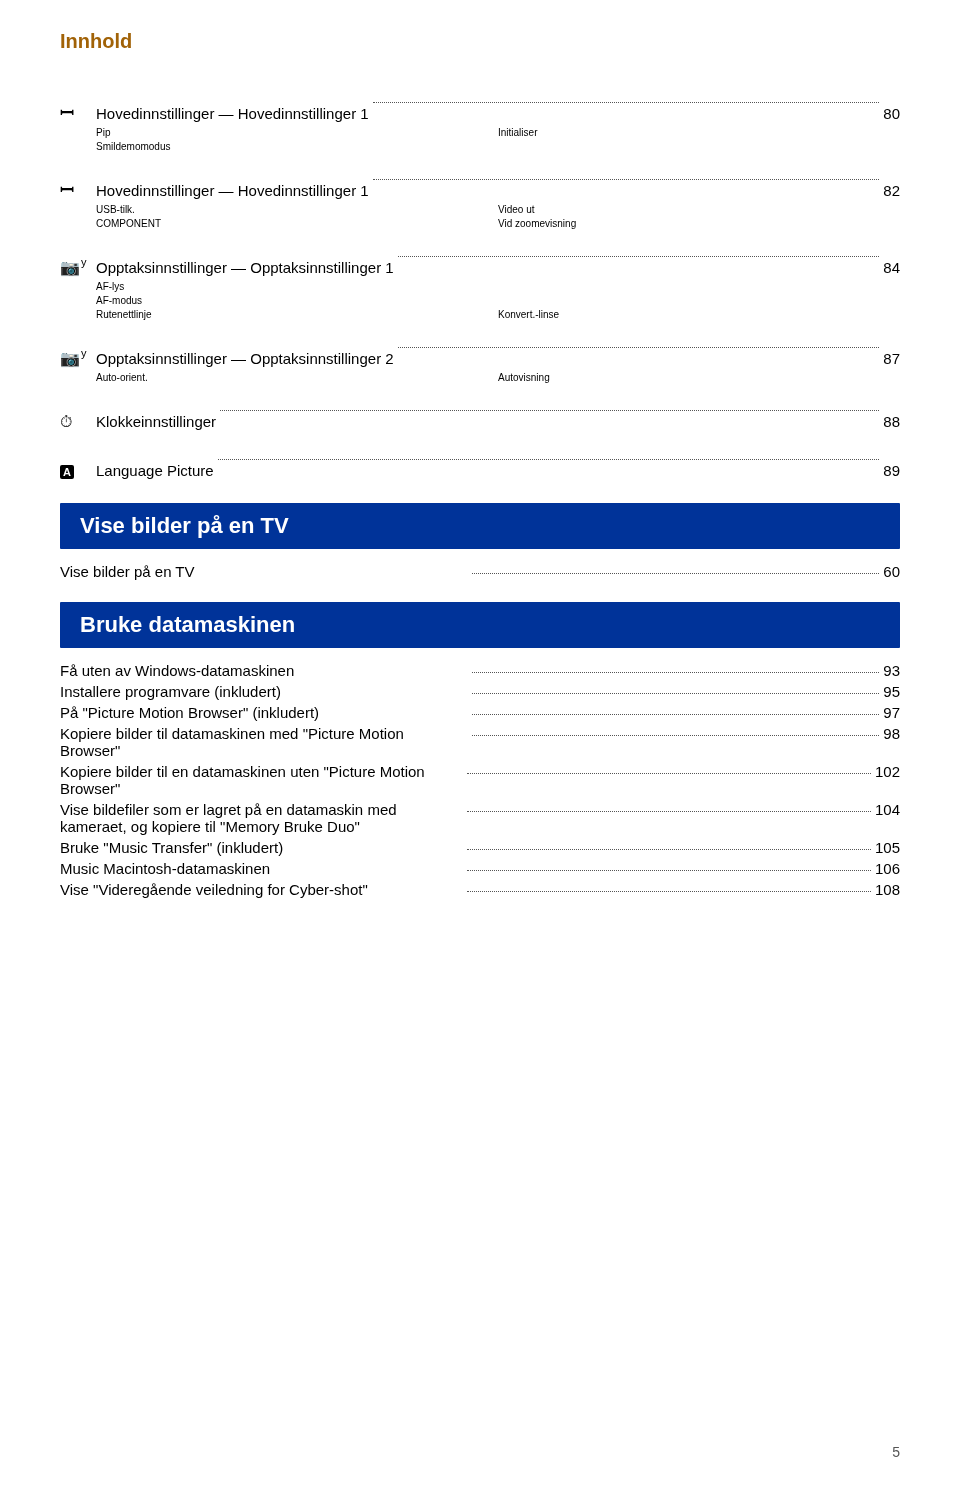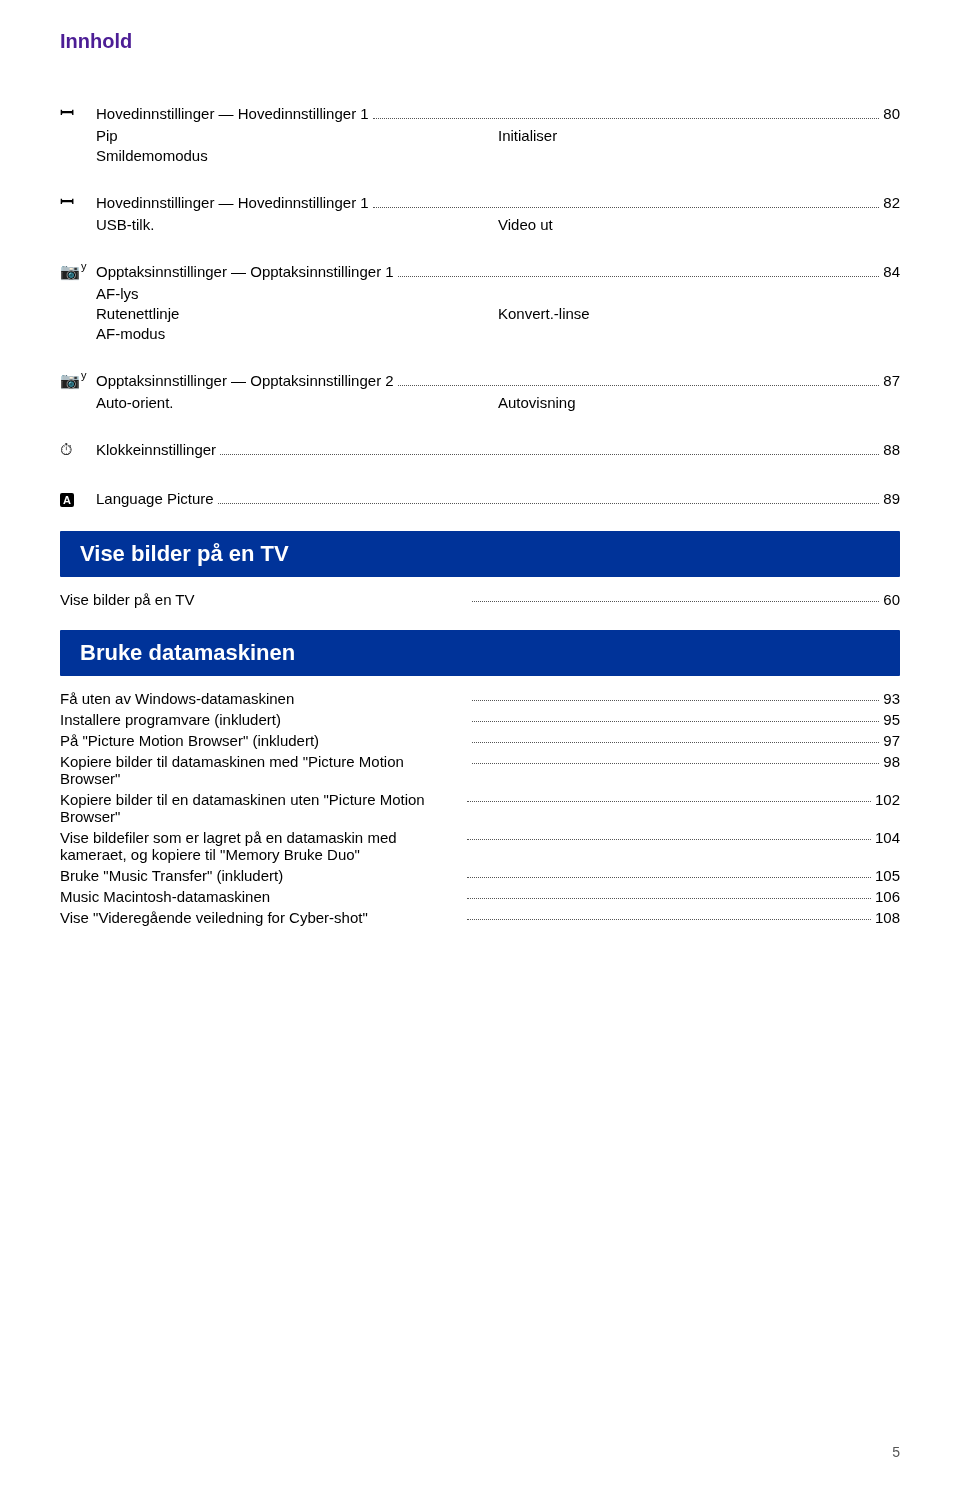--- a/index.html
+++ b/index.html
@@ -7,21 +7,21 @@
       font-family: Arial, Helvetica, sans-serif;
       background: #ffffff;
       color: #000000;
       font-size: 15px;
       width: 960px;
       min-height: 1490px;
       padding: 30px 60px 40px 60px;
     }
 
     .page-title {
-      color: #4c1d95;
+      color: #a16207;
       font-weight: bold;
       font-size: 20px;
       margin-bottom: 28px;
     }
 
     .toc-section {
       margin-bottom: 10px;
     }
 
     .toc-row-main {
@@ -33,21 +33,21 @@
     .icon-area {
       width: 36px;
       min-width: 36px;
       font-size: 17px;
       color: #000;
     }
 
     .toc-content {
       flex: 1;
       display: flex;
-      align-items: flex-end;
+      align-items: flex-start;
       margin-top: 24px;
     }
 
     .toc-label {
       white-space: nowrap;
     }
 
     .dots {
       flex: 1;
       border-bottom: 1px dotted #555;
@@ -93,21 +93,21 @@
     }
 
     .toc-block {
       margin-bottom: 6px;
     }
 
     .sub-items-two-col {
       display: flex;
       margin-left: 36px;
       margin-bottom: 3px;
-      font-size: 15px;
+      font-size: 10px;
     }
 
     .col-left {
       width: 50%;
     }
     .col-right {
       width: 50%;
     }
 
     .long-text-label {
@@ -157,44 +157,48 @@
       <div class="toc-content">
         <span class="toc-label">Hovedinnstillinger — Hovedinnstillinger 1</span>
         <span class="dots"></span>
         <span class="toc-page">82</span>
       </div>
     </div>
     <div class="sub-items-two-col">
       <div class="col-left">USB-tilk.</div>
       <div class="col-right">Video ut</div>
     </div>
+    <div class="sub-items-two-col">
+      <div class="col-left">COMPONENT</div>
+      <div class="col-right">Vid zoomevisning</div>
+    </div>
   </div>
 
   <div class="toc-block">
     <div class="toc-row-main">
       <div class="icon-area">
         <span style="font-size:16px;">📷</span><span style="font-size:11px; vertical-align:super; margin-left:1px;">y</span>
       </div>
       <div class="toc-content">
         <span class="toc-label">Opptaksinnstillinger — Opptaksinnstillinger 1</span>
         <span class="dots"></span>
         <span class="toc-page">84</span>
       </div>
     </div>
     <div class="sub-items-two-col">
       <div class="col-left">AF-lys</div>
+    </div>
+    <div class="sub-items-two-col">
+      <div class="col-left">AF-modus</div>
+      <div class="col-right"></div>
     </div>
     <div class="sub-items-two-col">
       <div class="col-left">Rutenettlinje</div>
       <div class="col-right">Konvert.-linse</div>
     </div>
-    <div class="sub-items-two-col">
-      <div class="col-left">AF-modus</div>
-      <div class="col-right"></div>
-    </div>
   </div>
 
   <div class="toc-block">
     <div class="toc-row-main">
       <div class="icon-area">
         <span style="font-size:16px;">📷</span><span style="font-size:11px; vertical-align:super; margin-left:1px;">y</span>
       </div>
       <div class="toc-content">
         <span class="toc-label">Opptaksinnstillinger — Opptaksinnstillinger 2</span>
         <span class="dots"></span>

